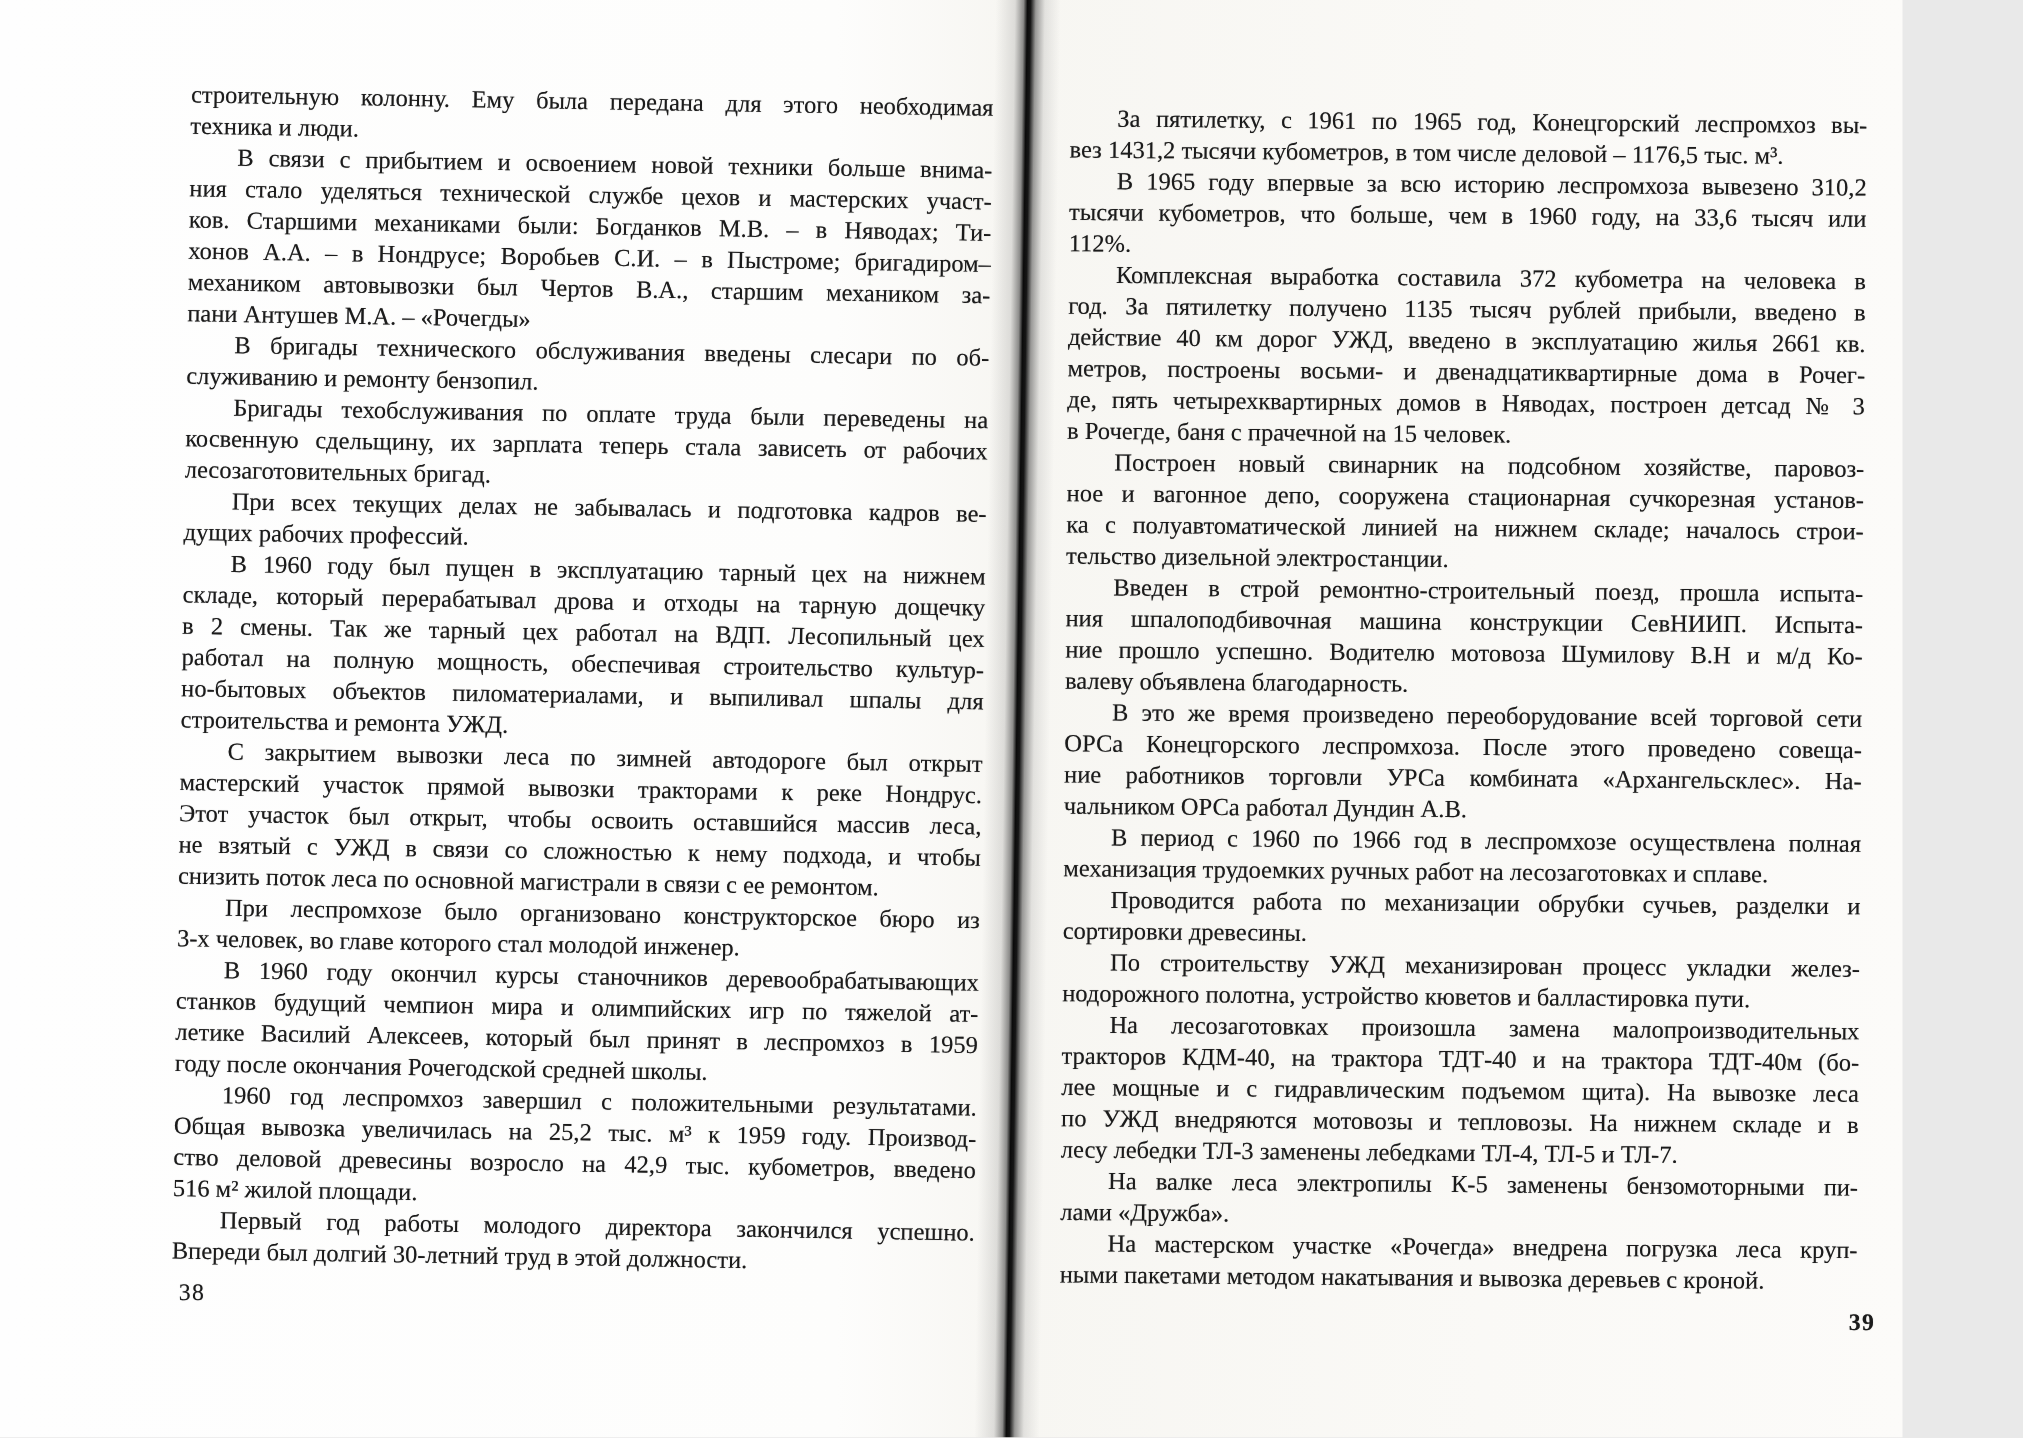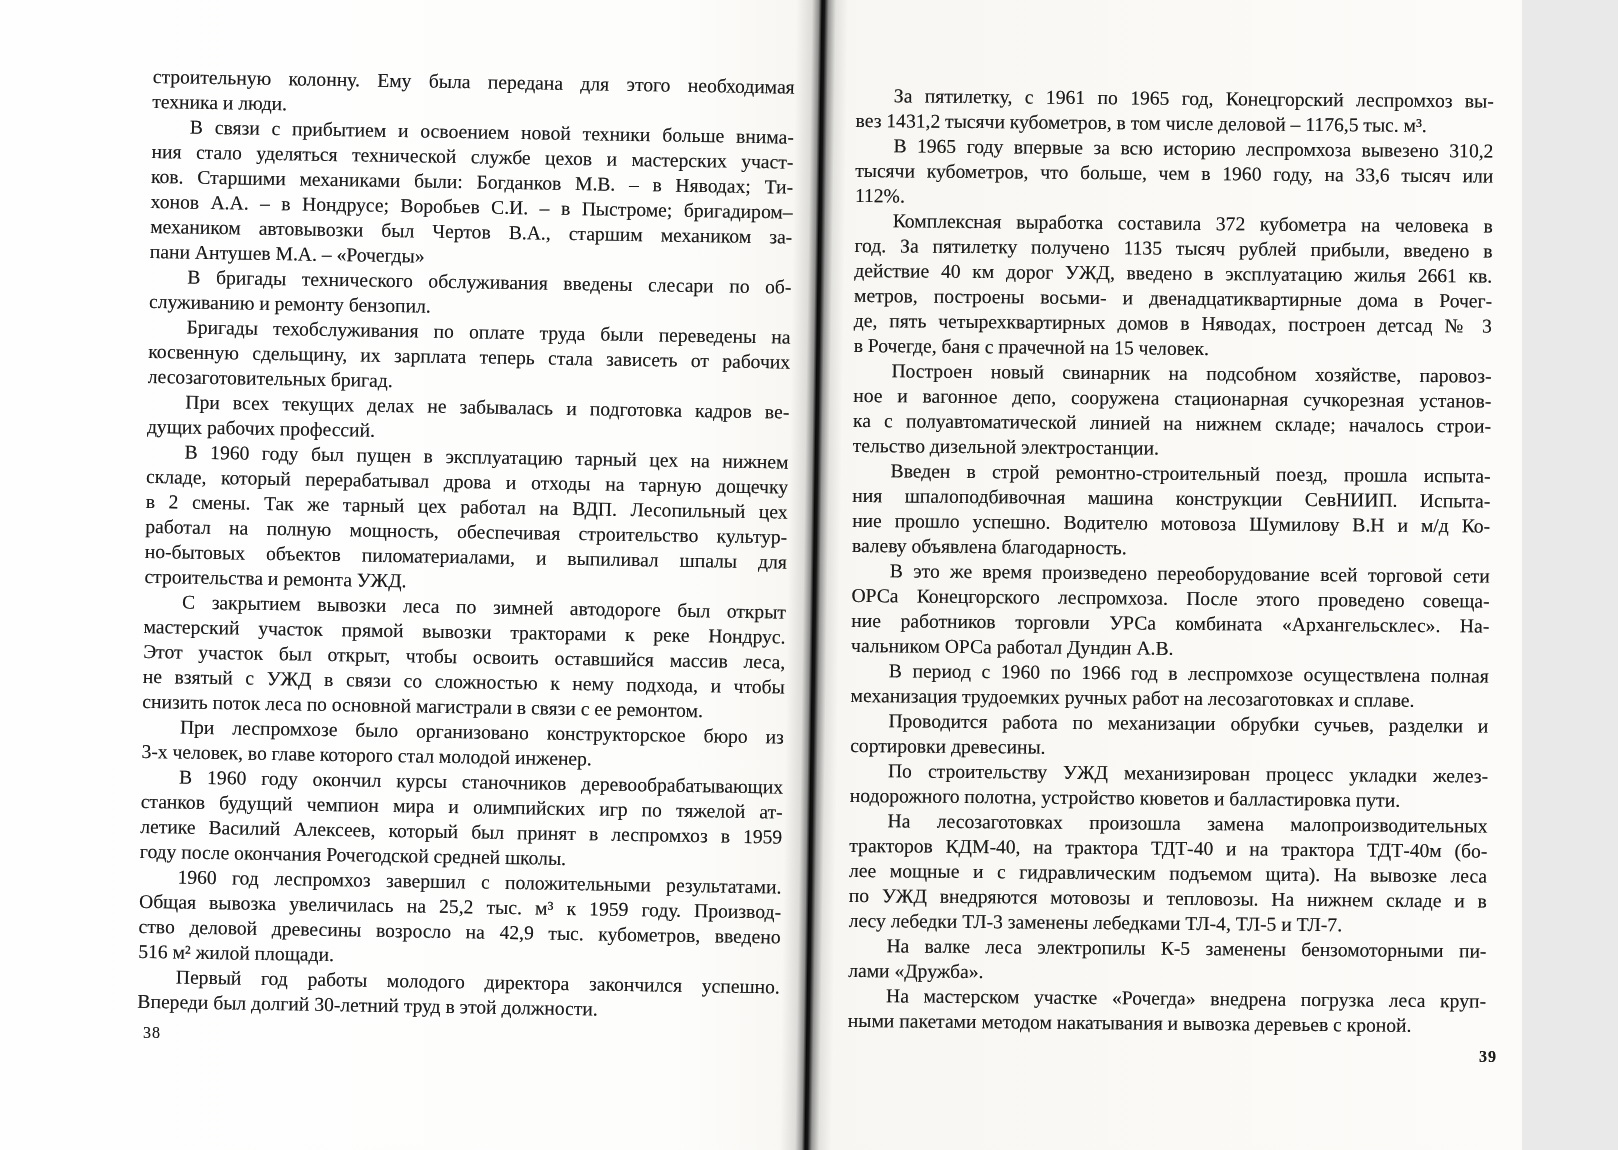--- a/index.html
+++ b/index.html
@@ -43,21 +43,21 @@
     text-align-last: justify;
     overflow: visible;
   }
   .line.indent { text-indent: 38px; }
   .line.end {
     text-align-last: left;
     white-space: normal;
   }
   .page-number {
     position: absolute;
-    font-size: 16px;
+    font-size: 19px;
     letter-spacing: 1px;
     text-shadow: 0 0 0.6px rgba(25,25,25,0.5);
   }
   .page-number.left-num  { left: 143px;  top: 1024px; }
   .page-number.right-num { left: 1479px; top: 1048px; font-weight: bold; }
   .spine-shadow {
     position: absolute;
     left: 788px;
     top: -12px;
     width: 52px;

